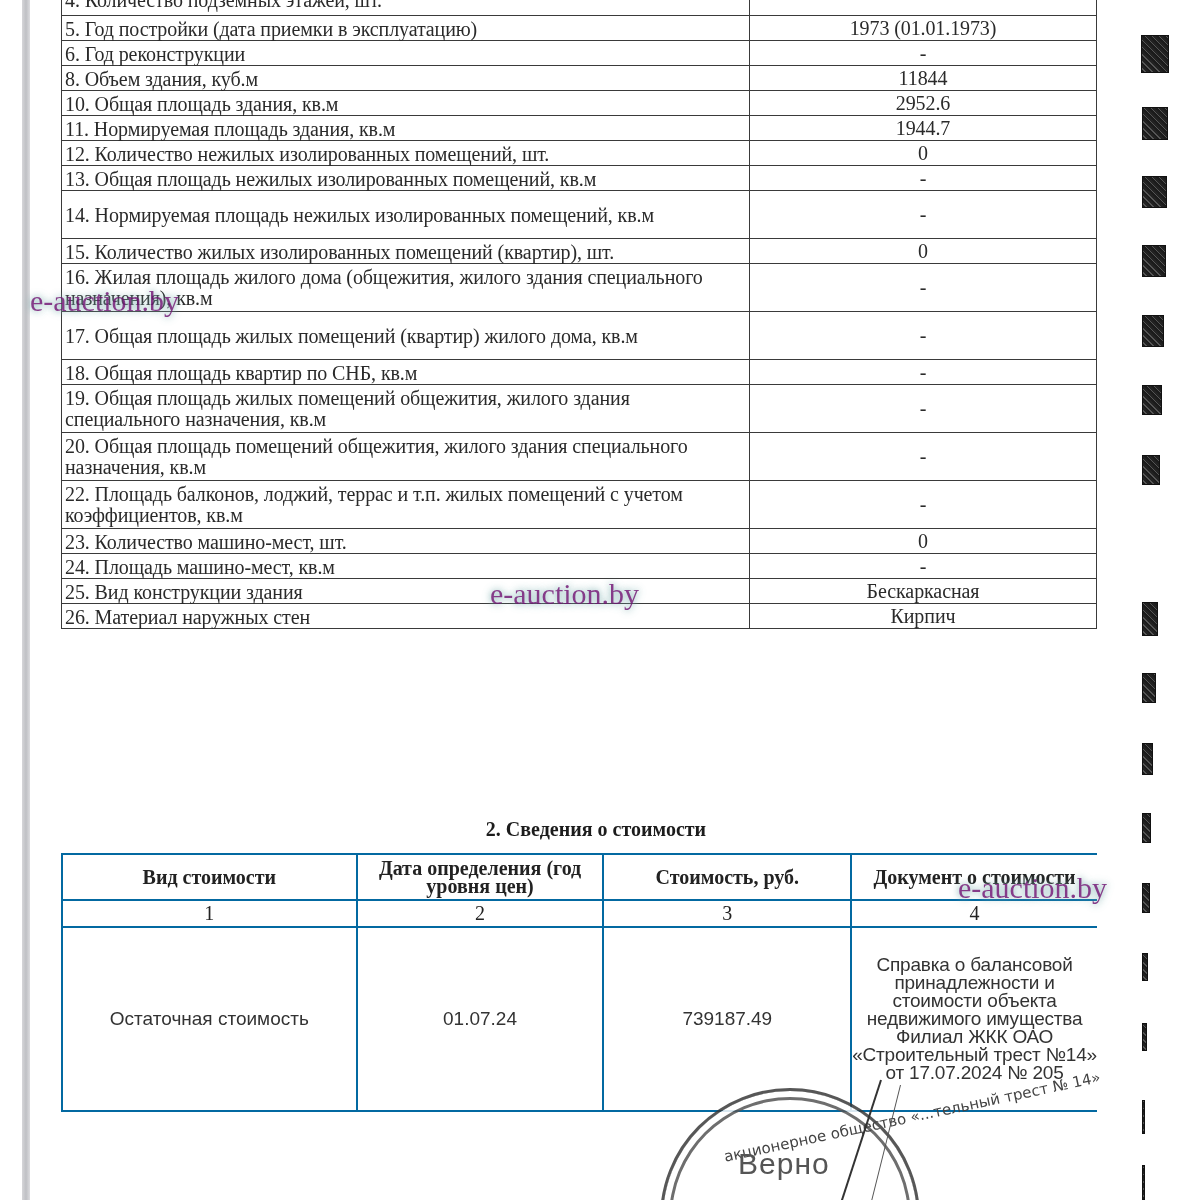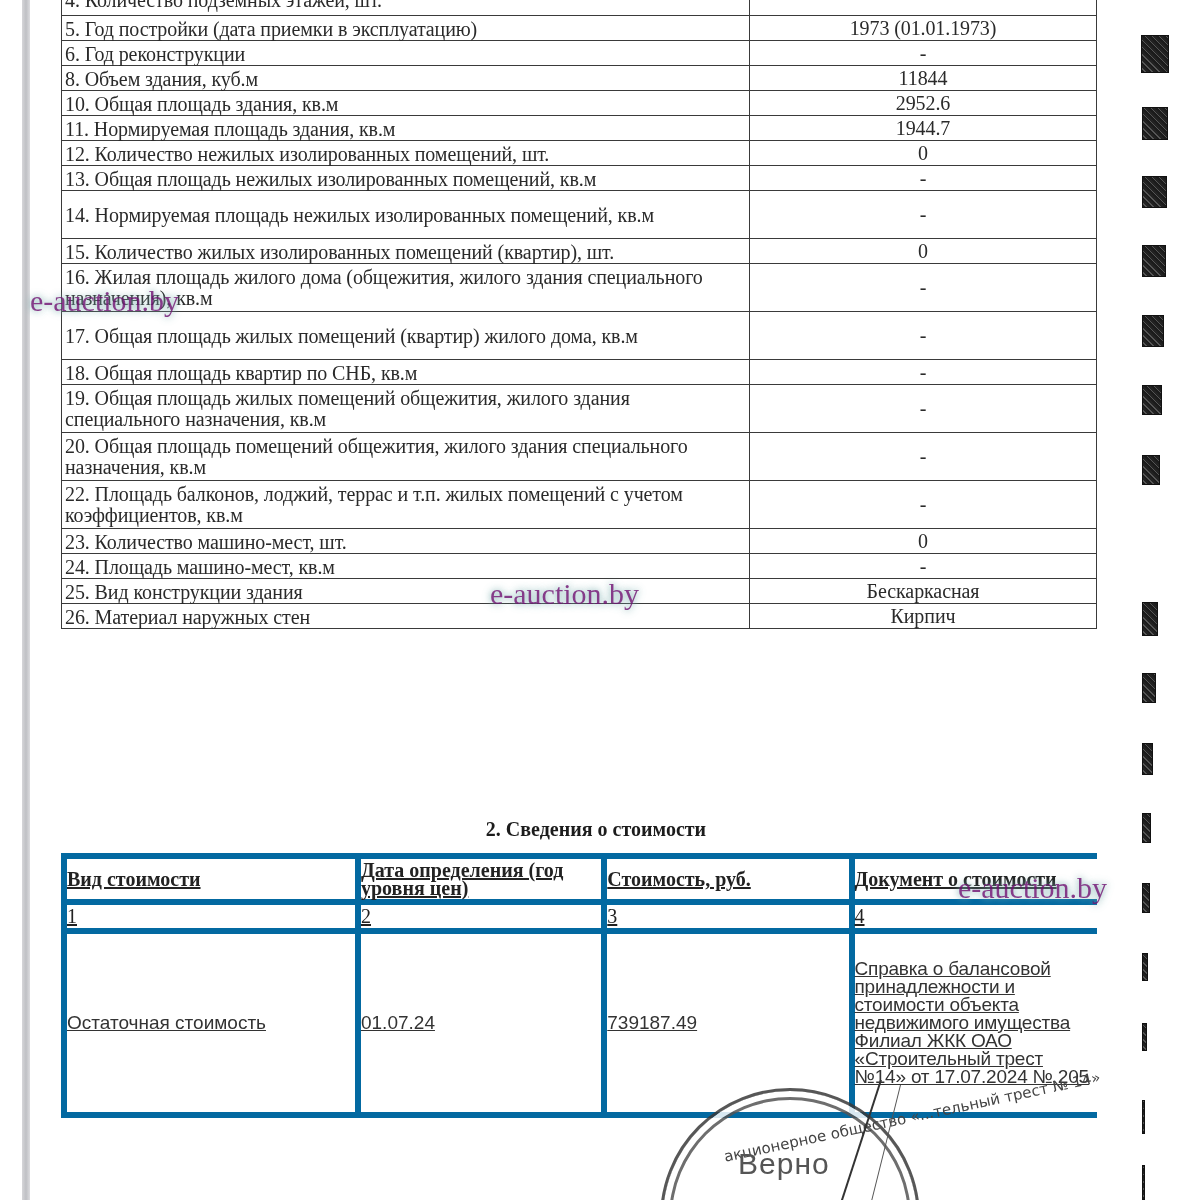--- a/index.html
+++ b/index.html
@@ -30,21 +30,21 @@
     .section-title {
       position: absolute; left: 0; width: 1160px; top: 818px; text-align: center;
       font-size: 20px; font-weight: bold; color: #1c1c1c; margin-left: 16px;
     }
 
     
     .t2 {
       position: absolute; left: 61px; top: 853px; width: 1036px;
       border-collapse: collapse; font-size: 20px; color: #222;
     }
-    .t2 td { border: 6px solid #0369a1; text-align: left; vertical-align: middle; text-decoration: underline; }
+    .t2 td { border: 2px solid #0369a1; text-align: center; vertical-align: middle; }
     .t2 .hdr td { height: 46px; font-weight: bold; line-height: 18px; }
     .t2 .num td { height: 27px; font-family: "Liberation Serif", serif; }
     .t2 .data td { height: 184px; font-family: "Liberation Sans", sans-serif; font-size: 19px; color: #333; }
     .t2 .data td.doc { font-family: "Liberation Sans", sans-serif; font-size: 19px; line-height: 18px; color: #333; letter-spacing: -0.2px; }
     .t2 col.c1 { width: 295px; }
     .t2 col.c2 { width: 247px; }
     .t2 col.c3 { width: 248px; }
     .t2 col.c4 { width: 246px; }
     .t2 td.open-right { border-right: none; }
 

